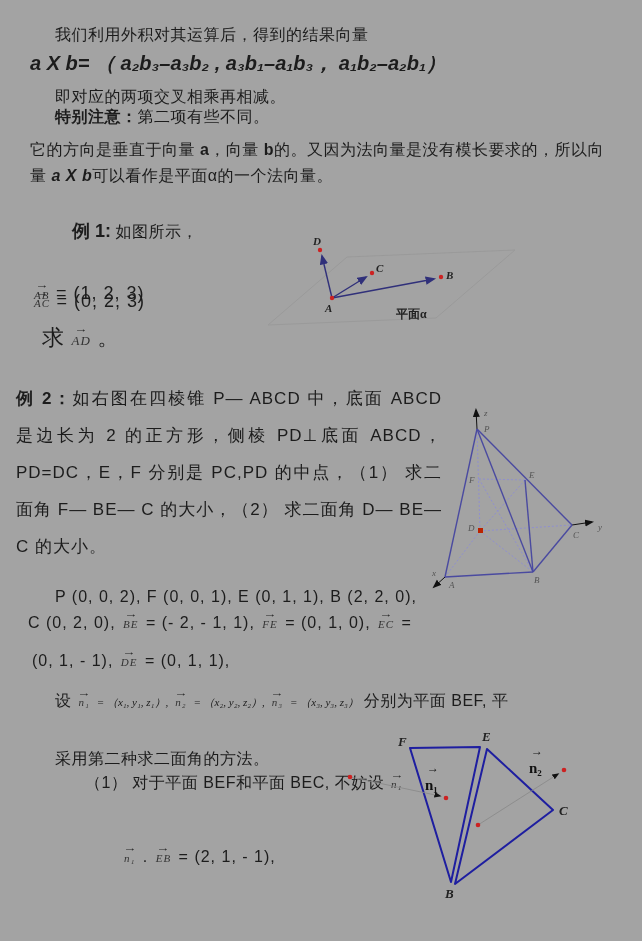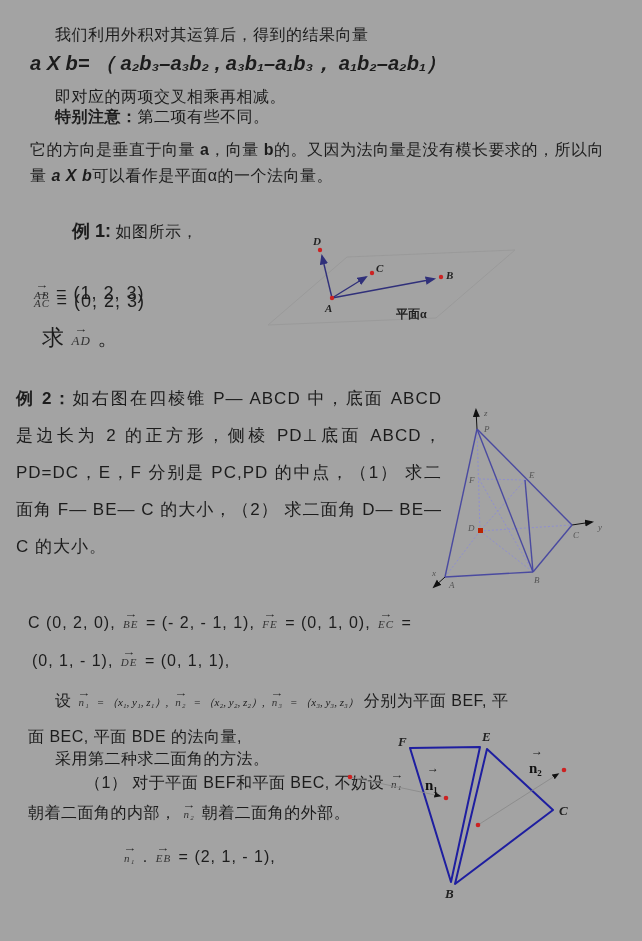--- a/index.html
+++ b/index.html
@@ -126,20 +126,21 @@
     <text x="105" y="84" font-size="9" fill="#555" font-style="italic">E</text>
     <text x="44" y="137" font-size="9" fill="#555" font-style="italic">D</text>
     <text x="149" y="144" font-size="9" fill="#555" font-style="italic">C</text>
     <text x="174" y="136" font-size="9" fill="#555" font-style="italic">y</text>
     <text x="8" y="182" font-size="9" fill="#555" font-style="italic">x</text>
     <text x="25" y="194" font-size="9" fill="#555" font-style="italic">A</text>
     <text x="110" y="189" font-size="9" fill="#555" font-style="italic">B</text>
   </svg>
 
 
+  <div class="abs coords" style="left:55px;top:588px;">P (0, 0, 2), F (0, 0, 1), E (0, 1, 1), B (2, 2, 0),</div>
 
   <div class="abs coords" style="left:28px;top:614px;">
     <span>C (0, 2, 0),</span>
     <span class="vec">BE</span>
     <span>=  (- 2, - 1, 1),</span>
     <span class="vec">FE</span>
     <span>=  (0, 1, 0),</span>
     <span class="vec">EC</span>
     <span>=</span>
   </div>
@@ -154,34 +155,28 @@
     <span>设</span>
     <span class="vec">n₁</span>
     <span class="tiny">= （x₁, y₁, z₁）,</span>
     <span class="vec">n₂</span>
     <span class="tiny">= （x₂, y₂, z₂）,</span>
     <span class="vec">n₃</span>
     <span class="tiny">= （x₃, y₃, z₃）</span>
     <span>分别为平面 BEF, 平</span>
   </div>
 
-  <div class="abs cjk" style="left:28px;top:724px;">面 BEC, 平面 BDE 的法向量,</div>
 
   <div class="abs cjk" style="left:55px;top:746px;">采用第二种求二面角的方法。</div>
 
   <div class="abs cjk" style="left:85px;top:770px;">
     <span>（1） 对于平面 BEF和平面 BEC, 不妨设</span>
     <span class="vec">n₁</span>
   </div>
 
-  <div class="abs cjk" style="left:28px;top:800px;">
-    <span>朝着二面角的内部，</span>
-    <span class="vec">n₂</span>
-    <span>朝着二面角的外部。</span>
-  </div>
 
   <div class="abs coords" style="left:122px;top:848px;text-align:center;">
     <span class="vec">n₁</span>
     <span>.</span>
     <span class="vec">EB</span>
     <span>=  (2, 1, - 1),</span>
   </div>
 
   <svg class="abs" style="left:332px;top:722px;" width="310" height="218" viewBox="0 0 310 218">
     <defs>

